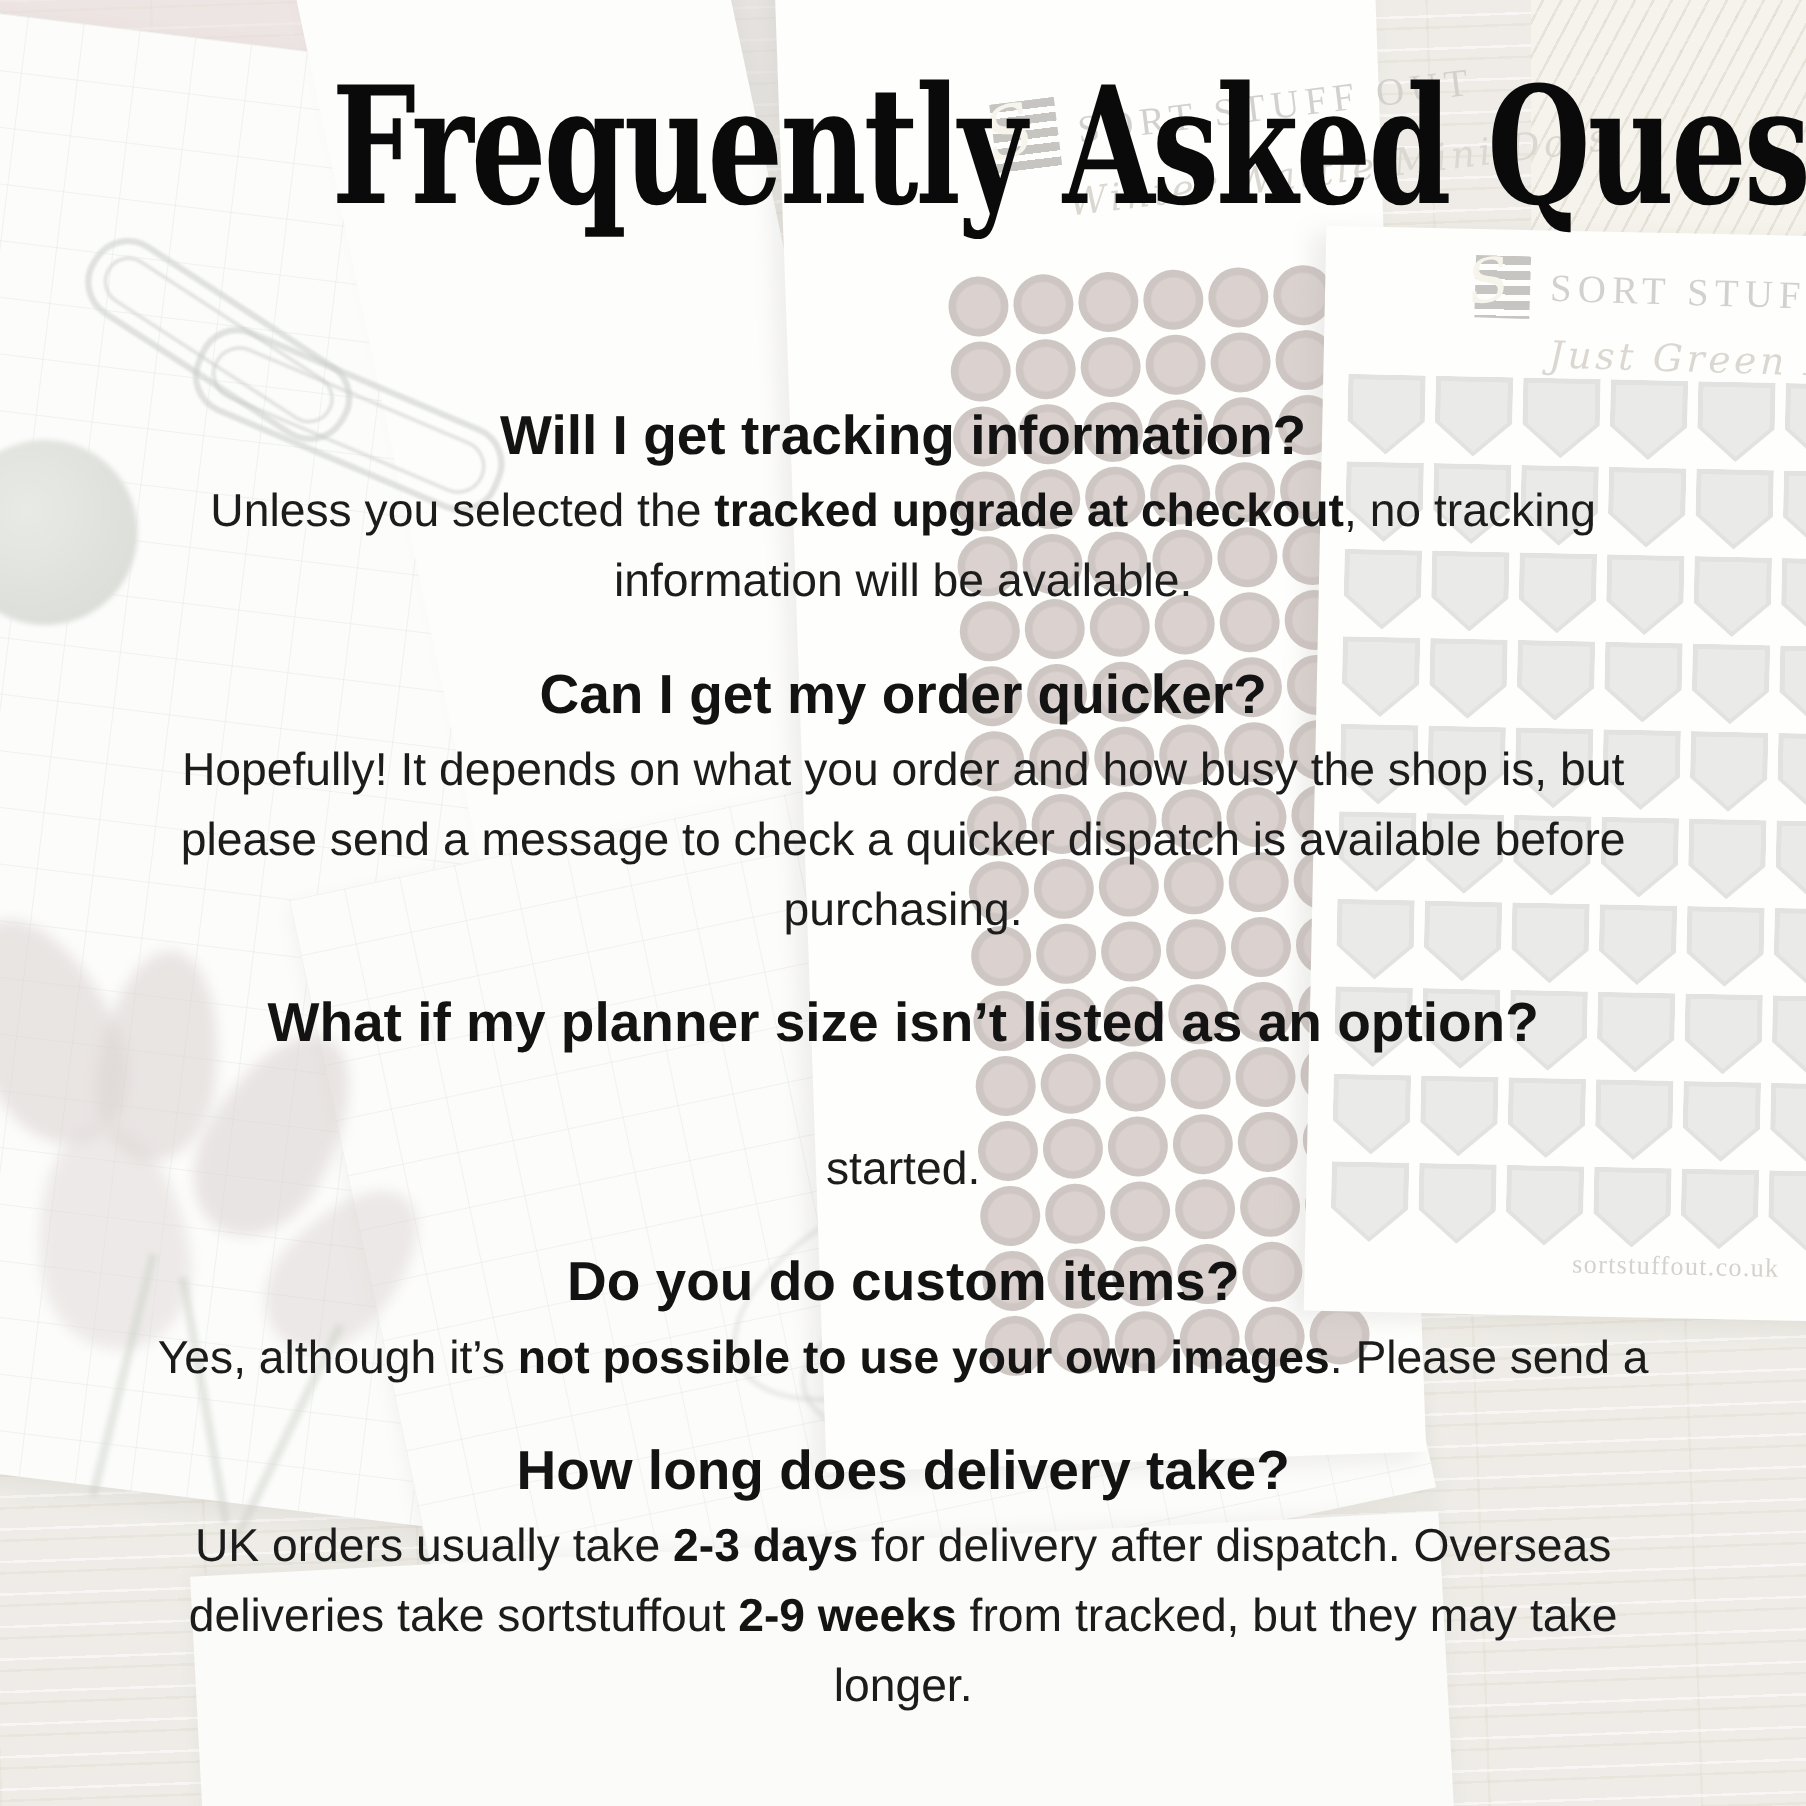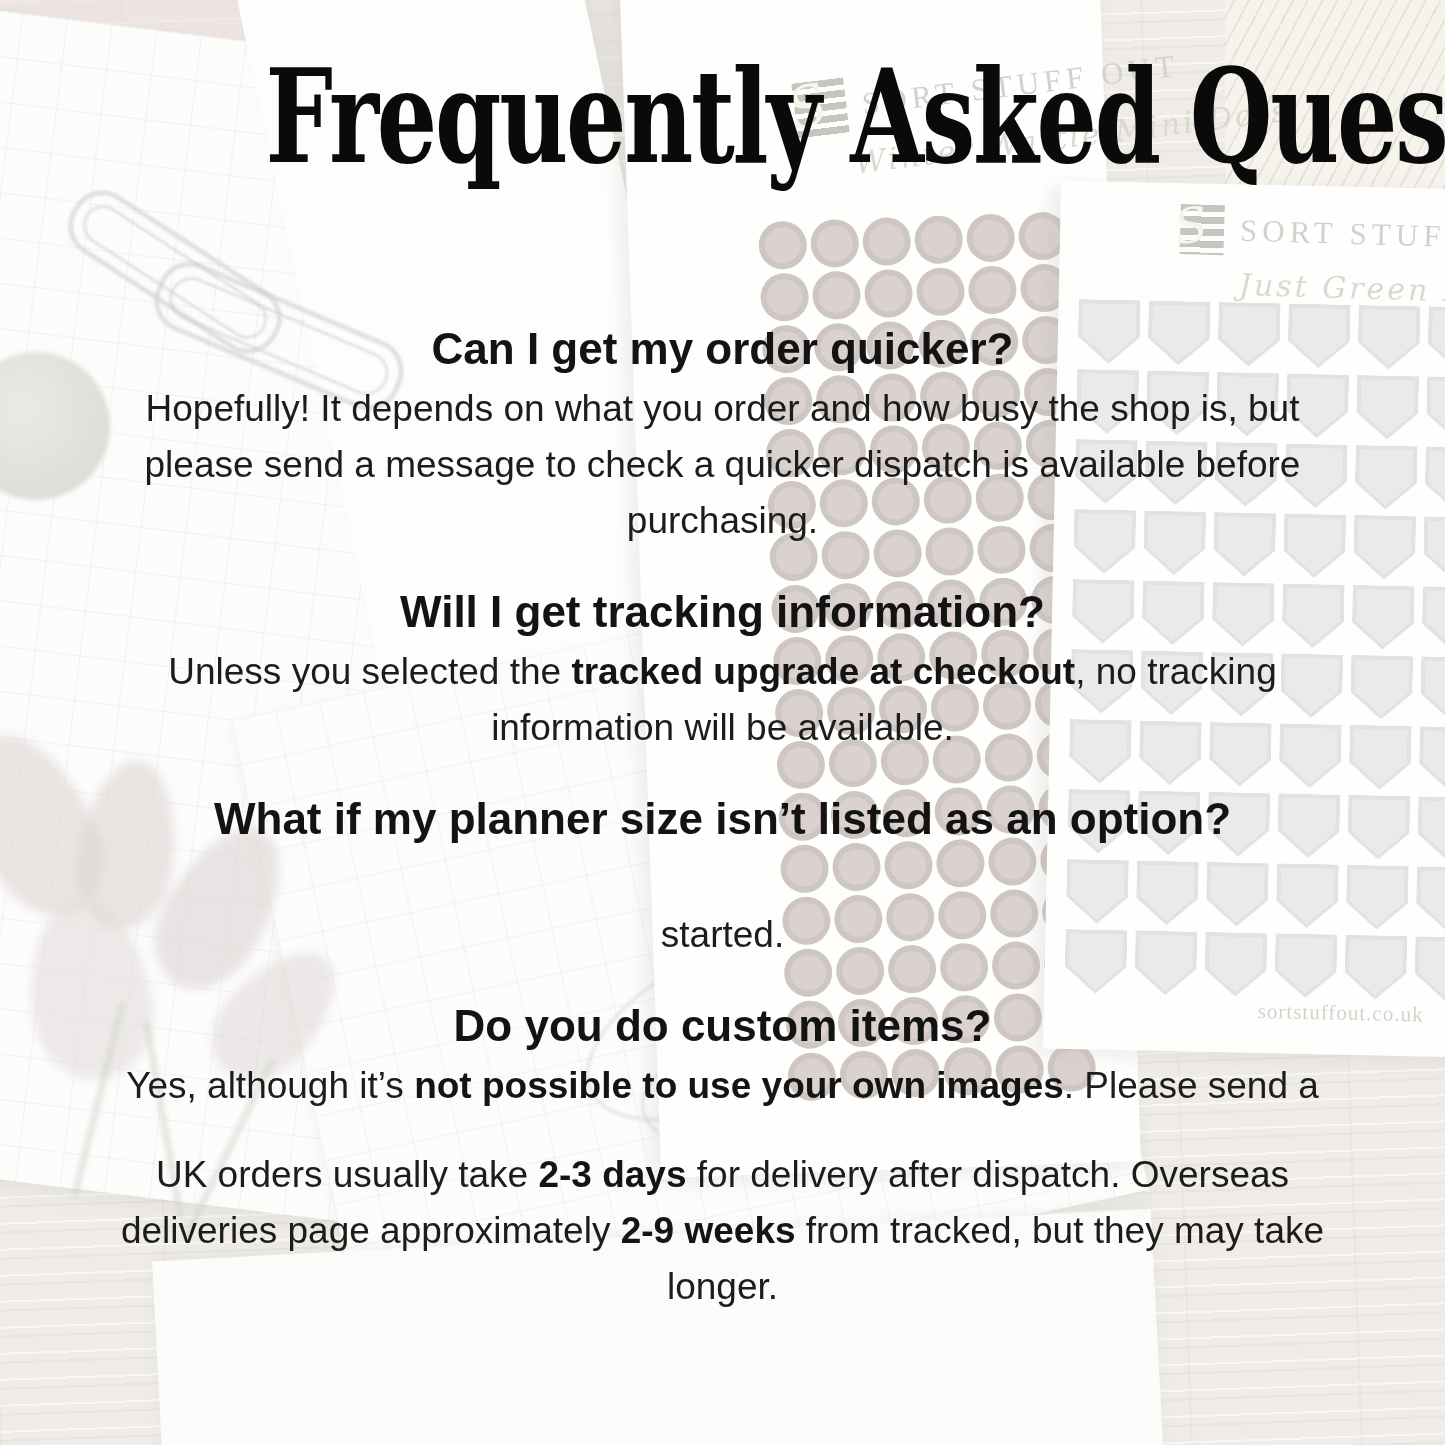--- a/index.html
+++ b/index.html
@@ -459,34 +459,35 @@
   </div>
 
   <div class="white-overlay"></div>
 
   <div class="content">
     <h1 class="page-title">
       <span>Frequently Asked Questions</span>
     </h1>
     <div class="faq">
       <div class="faq-item">
+        <h2>Will I get tracking information?</h2>
+        <p><span>Unless you selected the </span><b>tracked upgrade at checkout</b><span>, no tracking</span><br><span>information will be available.</span></p>
+      </div>
+      <div class="faq-item">
         <h2>Can I get my order quicker?</h2>
         <p><span>Hopefully! It depends on what you order and how busy the shop is, but</span><br><span>please send a message to check a quicker dispatch is available before</span><br><span>purchasing.</span></p>
-      </div>
-      <div class="faq-item">
-        <h2>Will I get tracking information?</h2>
-        <p><span>Unless you selected the </span><b>tracked upgrade at checkout</b><span>, no tracking</span><br><span>information will be available.</span></p>
       </div>
       <div class="faq-item">
         <h2>What if my planner size isn’t listed as an option?</h2>
         <p><br><span>started.</span></p>
       </div>
       <div class="faq-item">
         <h2>Do you do custom items?</h2>
         <p><span>Yes, although it’s </span><b>not possible to use your own images</b><span>. Please send a</span><br></p>
       </div>
       <div class="faq-item">
-        <p><span>UK orders usually take </span><b>2-3 days</b><span> for delivery after dispatch. Overseas</span><br><span>deliveries page approximately </span><b>2-9 weeks</b><span> from tracked, but they may take</span><br><span>longer.</span></p>
+        <h2>How long does delivery take?</h2>
+        <p><span>UK orders usually take </span><b>2-3 days</b><span> for delivery after dispatch. Overseas</span><br><span>deliveries take sortstuffout </span><b>2-9 weeks</b><span> from tracked, but they may take</span><br><span>longer.</span></p>
       </div>
     </div>
   </div>
 
 </div>
 
 </body></html>

